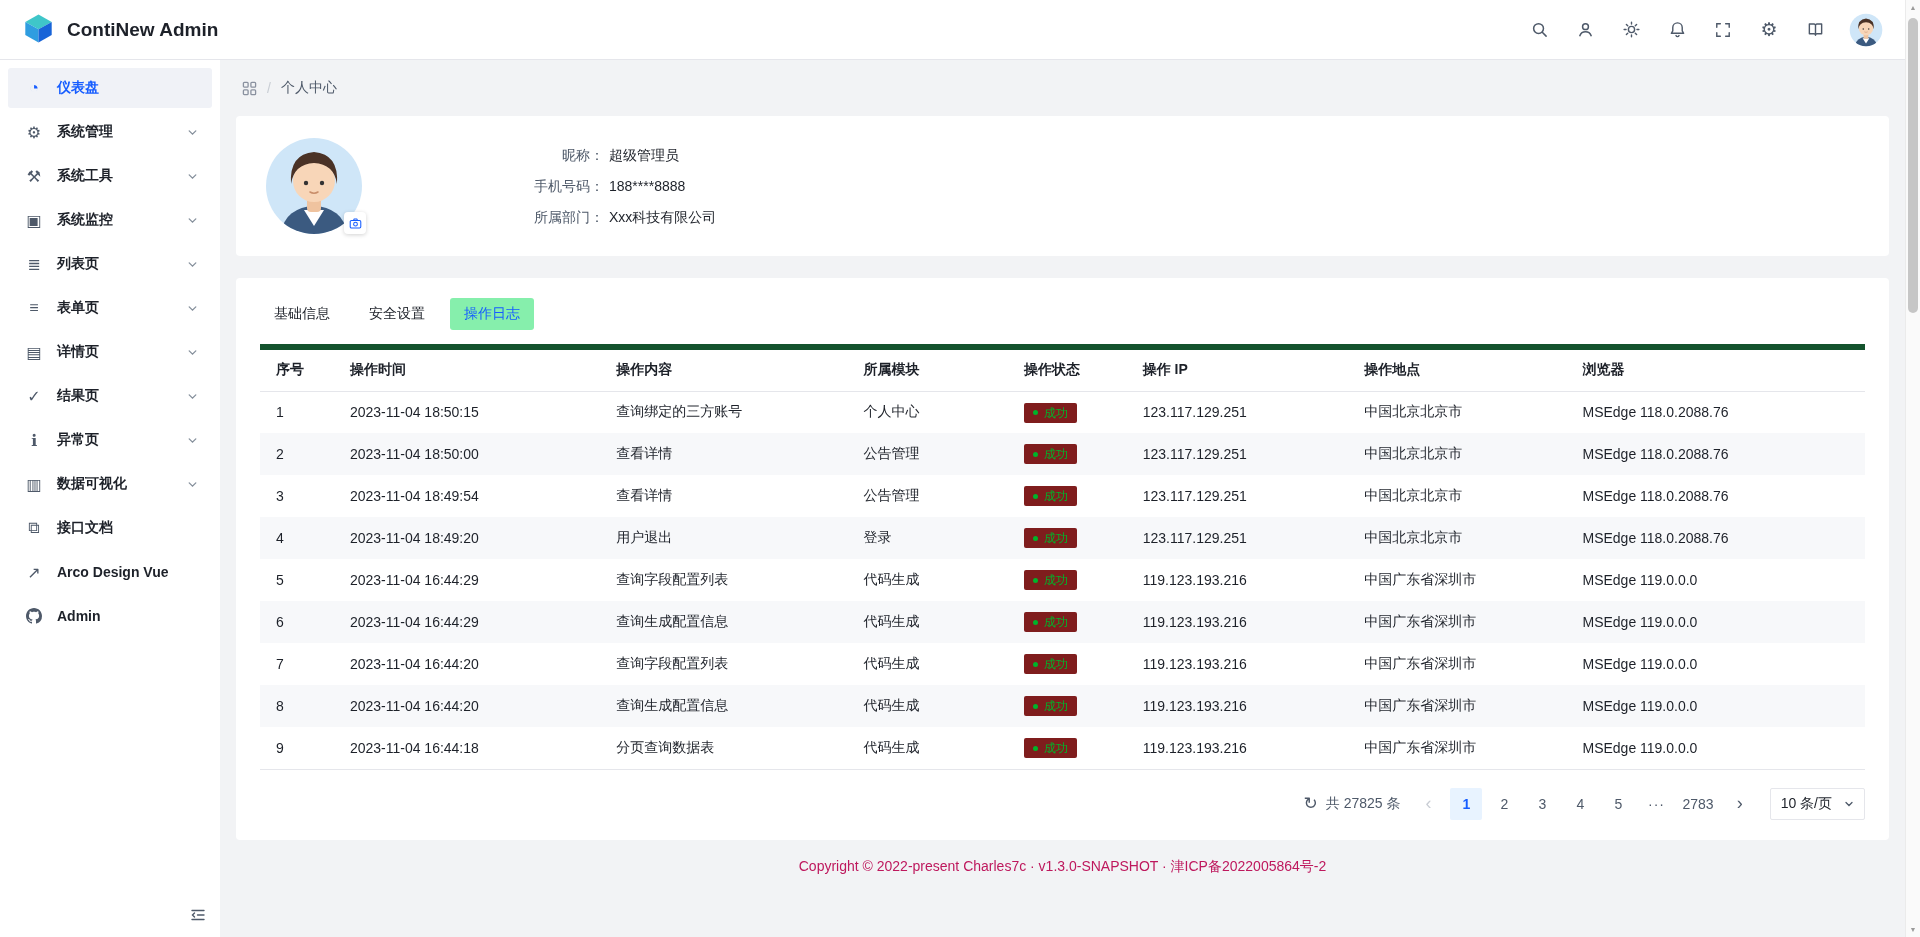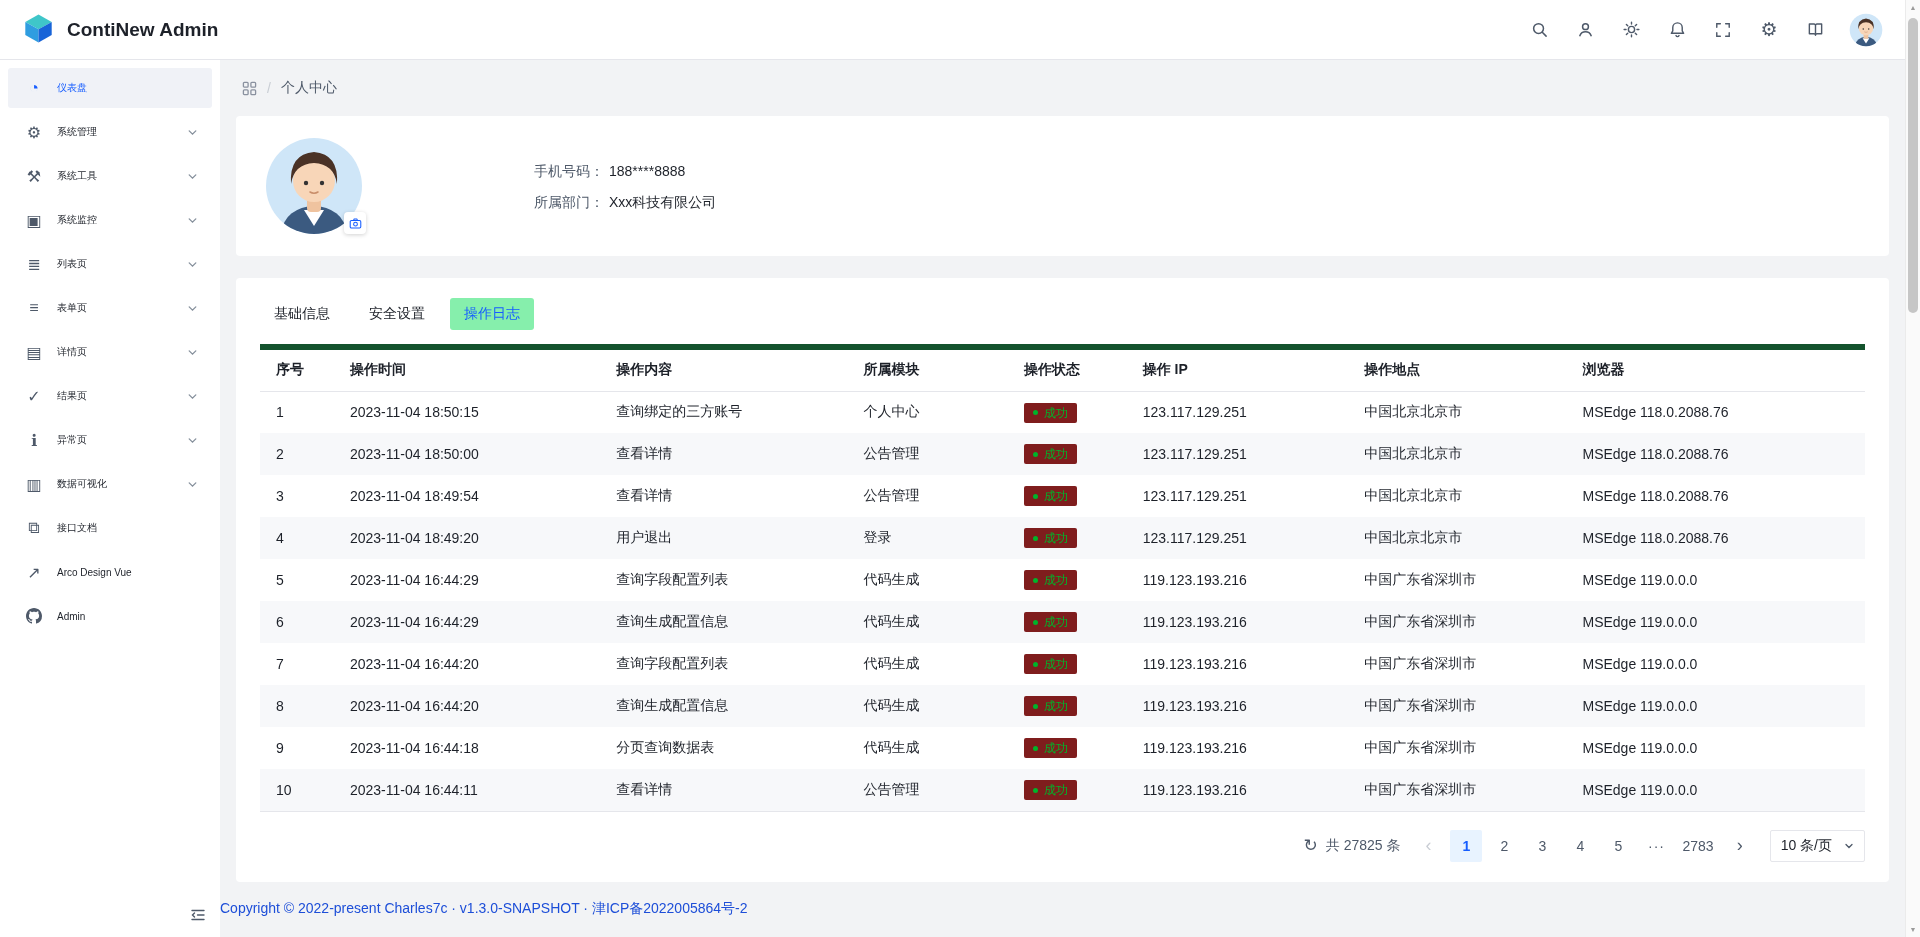--- a/index.html
+++ b/index.html
@@ -30,21 +30,21 @@
   .sidebar {
     position:fixed; top:60px; left:0; bottom:0; width:220px; background:#fff; z-index:10;
     padding-top:4px;
   }
   .side-item {
     height:40px; margin:4px 8px 0; display:flex; align-items:center;
     padding:0 14px 0 16px; border-radius:3px; cursor:pointer; color:#1d2129;
   }
   .si-icon { width:20px; display:inline-flex; justify-content:center; font-size:16px; color:#4e5969; margin-right:13px; }
   .si-icon svg { display:block; }
-  .si-label { font-size:10px; }
+  .si-label { font-size:14px;font-weight:bold; }
   .si-arrow { margin-left:auto; color:#86909c; display:inline-flex; }
   .side-item.active { background:#f0f2f7; color:#165dff; }
   .side-item.active .si-icon { color:#165dff; }
   .collapse-btn {
     position:fixed; left:184px; bottom:8px; width:28px; height:28px; border-radius:3px;
     display:flex; align-items:center; justify-content:center; color:#4e5969; cursor:pointer; z-index:11;
   }
 
   
   .main { margin-left:220px; padding-top:60px; margin-right:15px; }
@@ -111,21 +111,21 @@
   .pg-btn.active { background:#e8f3ff; color:#165dff; font-weight:700; }
   .pg-prev { color:#c9cdd4; font-size:18px; }
   .pg-next { font-size:18px; }
   .pg-ellipsis { letter-spacing:1px; }
   .pg-select {
     height:32px; border:1px solid #e5e6eb; background:#fff; border-radius:2px; display:flex;
     align-items:center; gap:12px; padding:0 10px; margin-left:8px; color:#1d2129; cursor:pointer;
   }
   .pg-caret { color:#4e5969; display:inline-flex; }
 
-  .footer { text-align:left; color:#1d4ed8; padding:18px 0 20px; }
+  .footer { text-align:center; color:#be185d; padding:18px 0 20px; }
 
   
   .scrollbar {
     position:fixed; top:0; right:0; bottom:0; width:15px; background:#fafafa;
     border-left:1px solid #ebebeb; z-index:30;
   }
   .sb-arrow { position:absolute; left:0; right:0; height:15px; display:flex; align-items:center; justify-content:center; color:#9a9a9a; font-size:7px; cursor:pointer; }
   .sb-arrow.up { top:0; }
   .sb-arrow.down { bottom:0; }
   .sb-thumb { position:absolute; top:18px; left:2px; width:10px; height:295px; background:#c6c6c6; border-radius:5px; cursor:pointer; }
@@ -349,20 +349,24 @@
         <svg viewBox="0 0 16 16" width="13" height="13" fill="none" stroke="#165dff" stroke-width="1.3">
           <rect x="1.5" y="4.2" width="13" height="9.3" rx="1.5"></rect>
           <path d="M5.4 4.2l1-1.7h3.2l1 1.7"></path>
           <circle cx="8" cy="8.8" r="2.3"></circle>
         </svg>
       </span>
     </div>
     <div class="profile-info" id="profile-info">
         <div class="p-col p-col1">
           <div class="p-row">
+            <span class="p-label">昵称：</span>
+            <span class="p-value">超级管理员</span>
+          </div>
+          <div class="p-row">
             <span class="p-label">手机号码：</span>
             <span class="p-value">188****8888</span>
           </div>
           <div class="p-row">
             <span class="p-label">所属部门：</span>
             <span class="p-value">Xxx科技有限公司</span>
           </div>
         </div>
       </div>
   </section>
@@ -466,30 +470,20 @@
             <td><span class="status-badge"><span class="dot"></span>成功</span></td>
             <td>119.123.193.216</td>
             <td>中国广东省深圳市</td>
             <td>MSEdge 119.0.0.0</td>
           </tr>
           <tr>
             <td>9</td>
             <td>2023-11-04 16:44:18</td>
             <td>分页查询数据表</td>
             <td>代码生成</td>
-            <td><span class="status-badge"><span class="dot"></span>成功</span></td>
-            <td>119.123.193.216</td>
-            <td>中国广东省深圳市</td>
-            <td>MSEdge 119.0.0.0</td>
-          </tr>
-          <tr>
-            <td>10</td>
-            <td>2023-11-04 16:44:11</td>
-            <td>查看详情</td>
-            <td>公告管理</td>
             <td><span class="status-badge"><span class="dot"></span>成功</span></td>
             <td>119.123.193.216</td>
             <td>中国广东省深圳市</td>
             <td>MSEdge 119.0.0.0</td>
           </tr>
         </tbody>
     </table>
 
     <div class="pagination">
       <span class="pg-refresh">↻</span>

